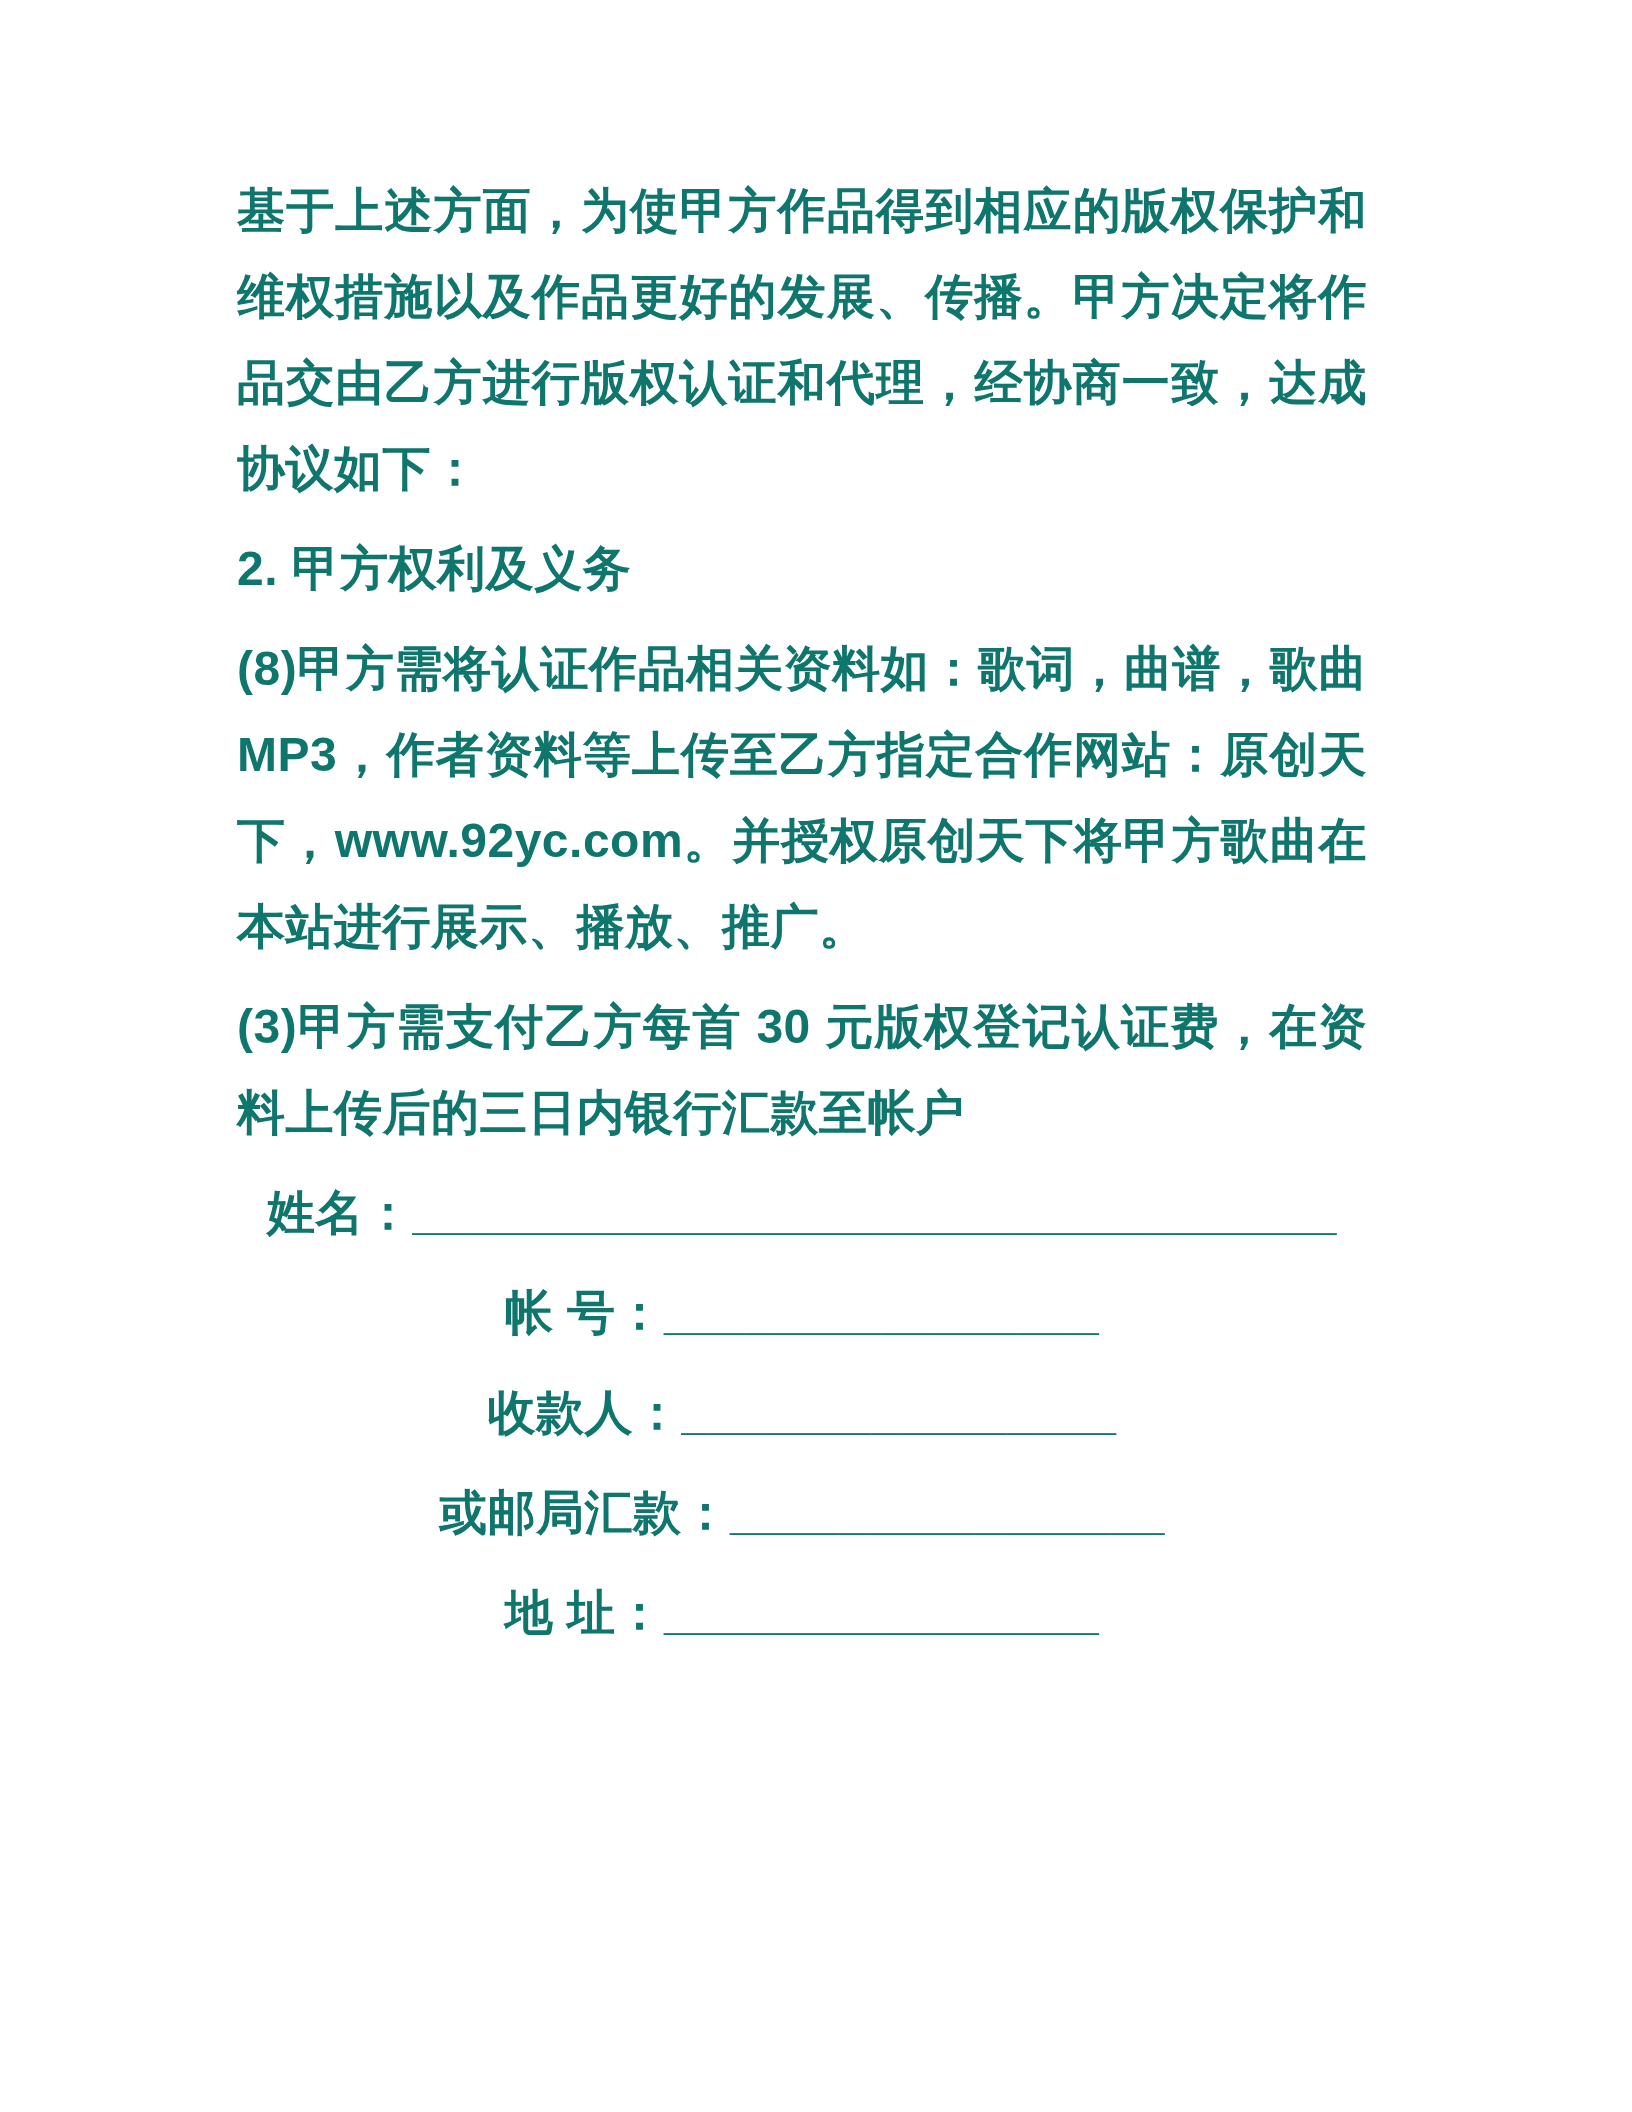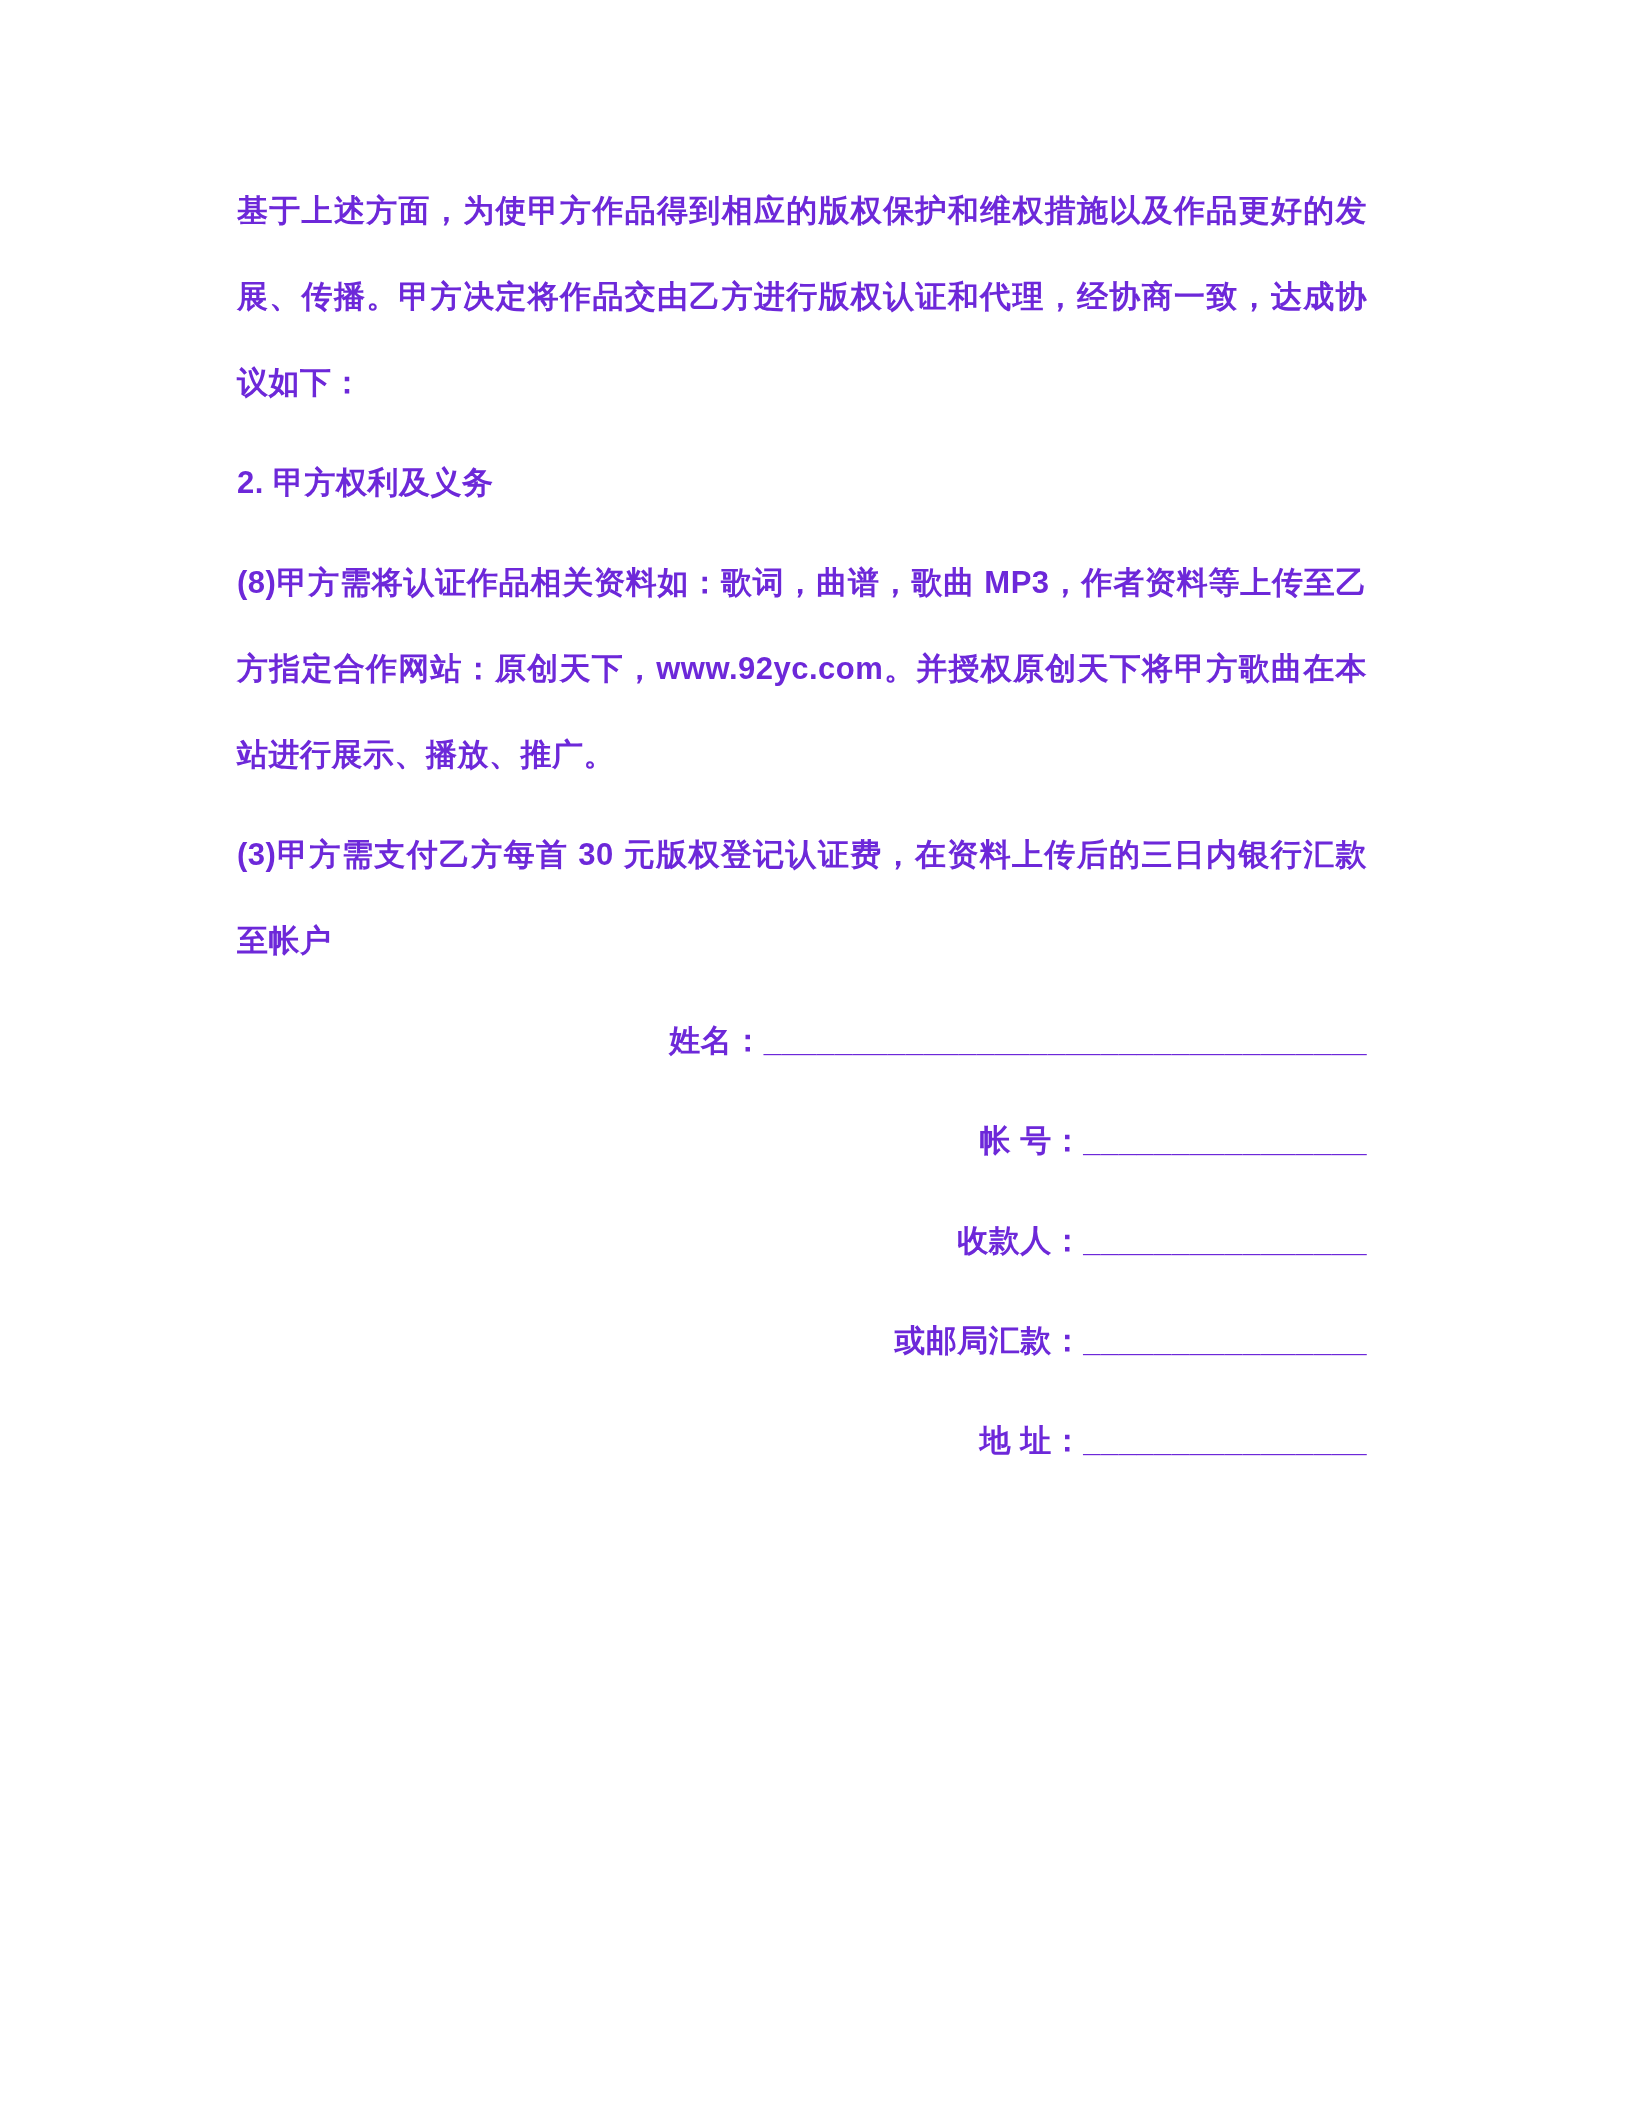--- a/index.html
+++ b/index.html
@@ -18,31 +18,31 @@
     background: #ffffff;
     box-sizing: border-box;
     padding: 168px 265px 120px 237px;
     overflow: hidden;
   }
   .doc-body {
     width: 1130px;
     color: #1a1a1a;
   }
   .para {
-    font-size: 31px;
+    font-size: 48px;
     font-weight: 600;
     line-height: 86px;
     letter-spacing: 0.5px;
     margin: 0 0 14px 0;
     text-align: justify;
     word-break: break-all;
-    color: #6d28d9;
+    color: #0f766e;
   }
   .para.blank-line {
-    text-align: right;
+    text-align: center;
   }
 </style>
 </head>
 <body>
 
 <div class="page">
   <div class="doc-body">
     <p class="para">基于上述方面，为使甲方作品得到相应的版权保护和维权措施以及作品更好的发展、传播。甲方决定将作品交由乙方进行版权认证和代理，经协商一致，达成协议如下：</p>
     <p class="para">2. 甲方权利及义务</p>
     <p class="para">(8)甲方需将认证作品相关资料如：歌词，曲谱，歌曲 MP3，作者资料等上传至乙方指定合作网站：原创天下，www.92yc.com。并授权原创天下将甲方歌曲在本站进行展示、播放、推广。</p>

